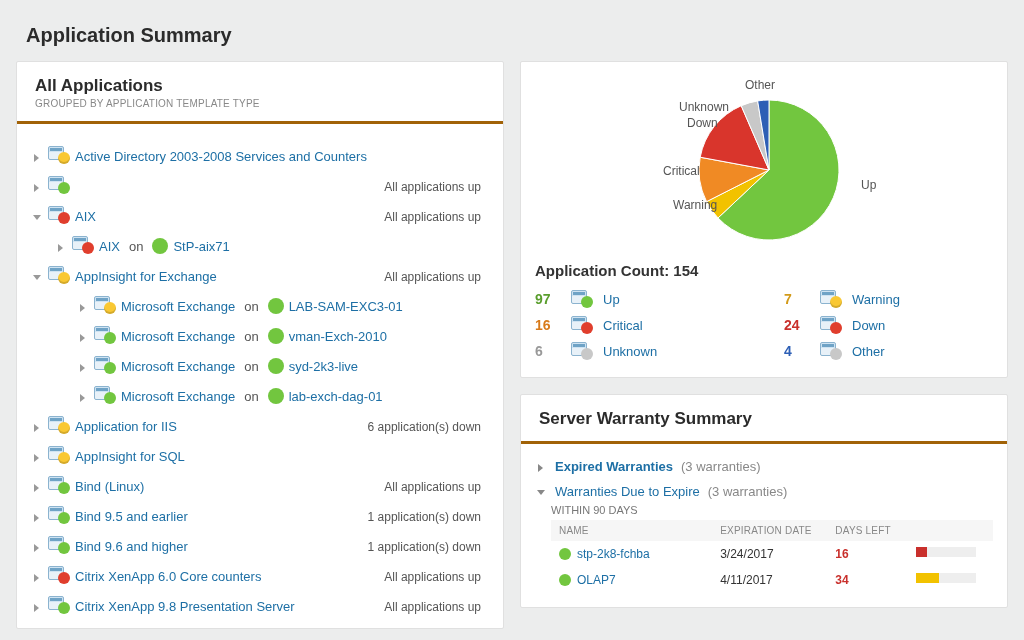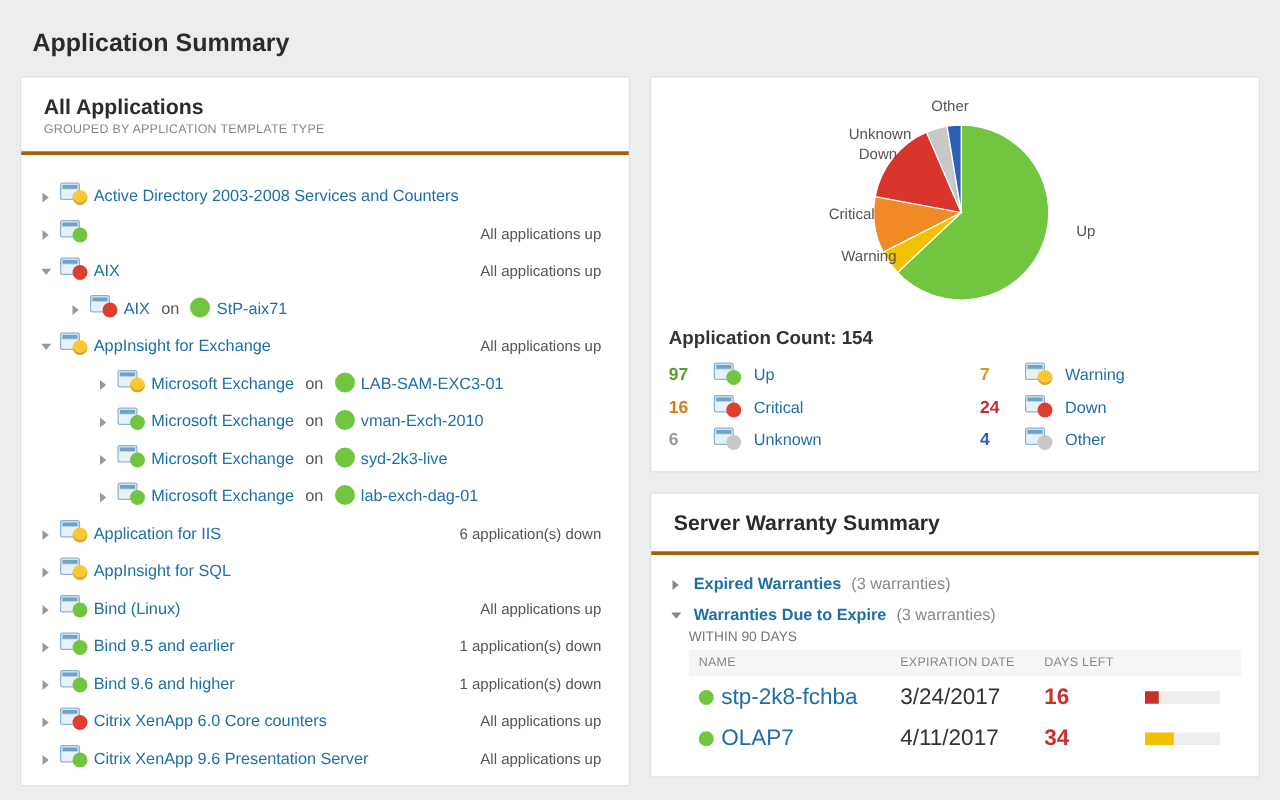--- a/index.html
+++ b/index.html
@@ -42,21 +42,21 @@
 .plabel{position:absolute;font-size:12px;color:#555}
 .warranty-row{display:flex;align-items:flex-end;gap:8px;padding:5px 0}
 .muted{color:#777}
 .wcount{color:#888}
 .wsection{padding-left:16px}
 .wtable-head{display:flex;font-size:10px;color:#888;text-transform:uppercase;background:#f6f6f6;padding:5px 8px;margin-top:0;letter-spacing:.2px}
 .wcol-name{flex:1.4}
 .wcol-date{flex:1}
 .wcol-days{flex:.7}
 .wcol-bar{flex:.6}
-.wtable-row{display:flex;align-items:center;padding:6px 8px;font-size:18px}
+.wtable-row{display:flex;padding:6px 8px;font-size:12px}
 .days-red{color:#c9302c;font-weight:700}
 .minibar{height:10px;background:#eee;width:60px;position:relative}
 .minibar-fill{height:100%;position:absolute;left:0;top:0}
 </style>
 </head>
 <body>
 
 <h1 class="page-title">Application Summary</h1>
 
 <div class="columns">
@@ -292,21 +292,21 @@
           <div class="tree-row">
             <span class="caret">
               <svg viewBox="0 0 8 8">
                 <path d="M1 0 L6 4 L1 8 Z" fill="#999"></path>
               </svg>
             </span>
             <span style="display:inline-flex;align-items:flex-start">
               <span class="app-icon"></span>
               <span class="badge b-up"></span>
             </span>
-            <span class="link">Citrix XenApp 9.6 Presentation Server</span>
+            <span class="link">Citrix XenApp 9.8 Presentation Server</span>
             <span class="spacer"></span>
             <span class="status-text">All applications up</span>
           </div>
         </div>
     </div>
   </div>
 
   <div class="col-right">
     <div class="panel">
       <div class="panel-body">
@@ -399,21 +399,21 @@
             </span>
           <span class="link" style="font-weight:700">Expired Warranties</span>
           <span class="wcount">(3 warranties)</span>
         </div>
         <div class="warranty-row">
           <span class="caret">
               <svg viewBox="0 0 8 8">
                 <path d="M0 1 L8 1 L4 6 Z" fill="#888"></path>
               </svg>
             </span>
-          <span class="link" style="font-weight:700">Warranties Due to Expire</span>
+          <span class="link" style="font-weight:400">Warranties Due to Expire</span>
           <span class="wcount">(3 warranties)</span>
         </div>
         <div class="wsection">
           <div class="muted" style="font-size:11px;margin-bottom:4px">WITHIN 90 DAYS</div>
           <div class="wtable-head">
             <div class="wcol-name">NAME</div>
             <div class="wcol-date">EXPIRATION DATE</div>
             <div class="wcol-days">DAYS LEFT</div>
             <div class="wcol-bar"></div>
           </div>

